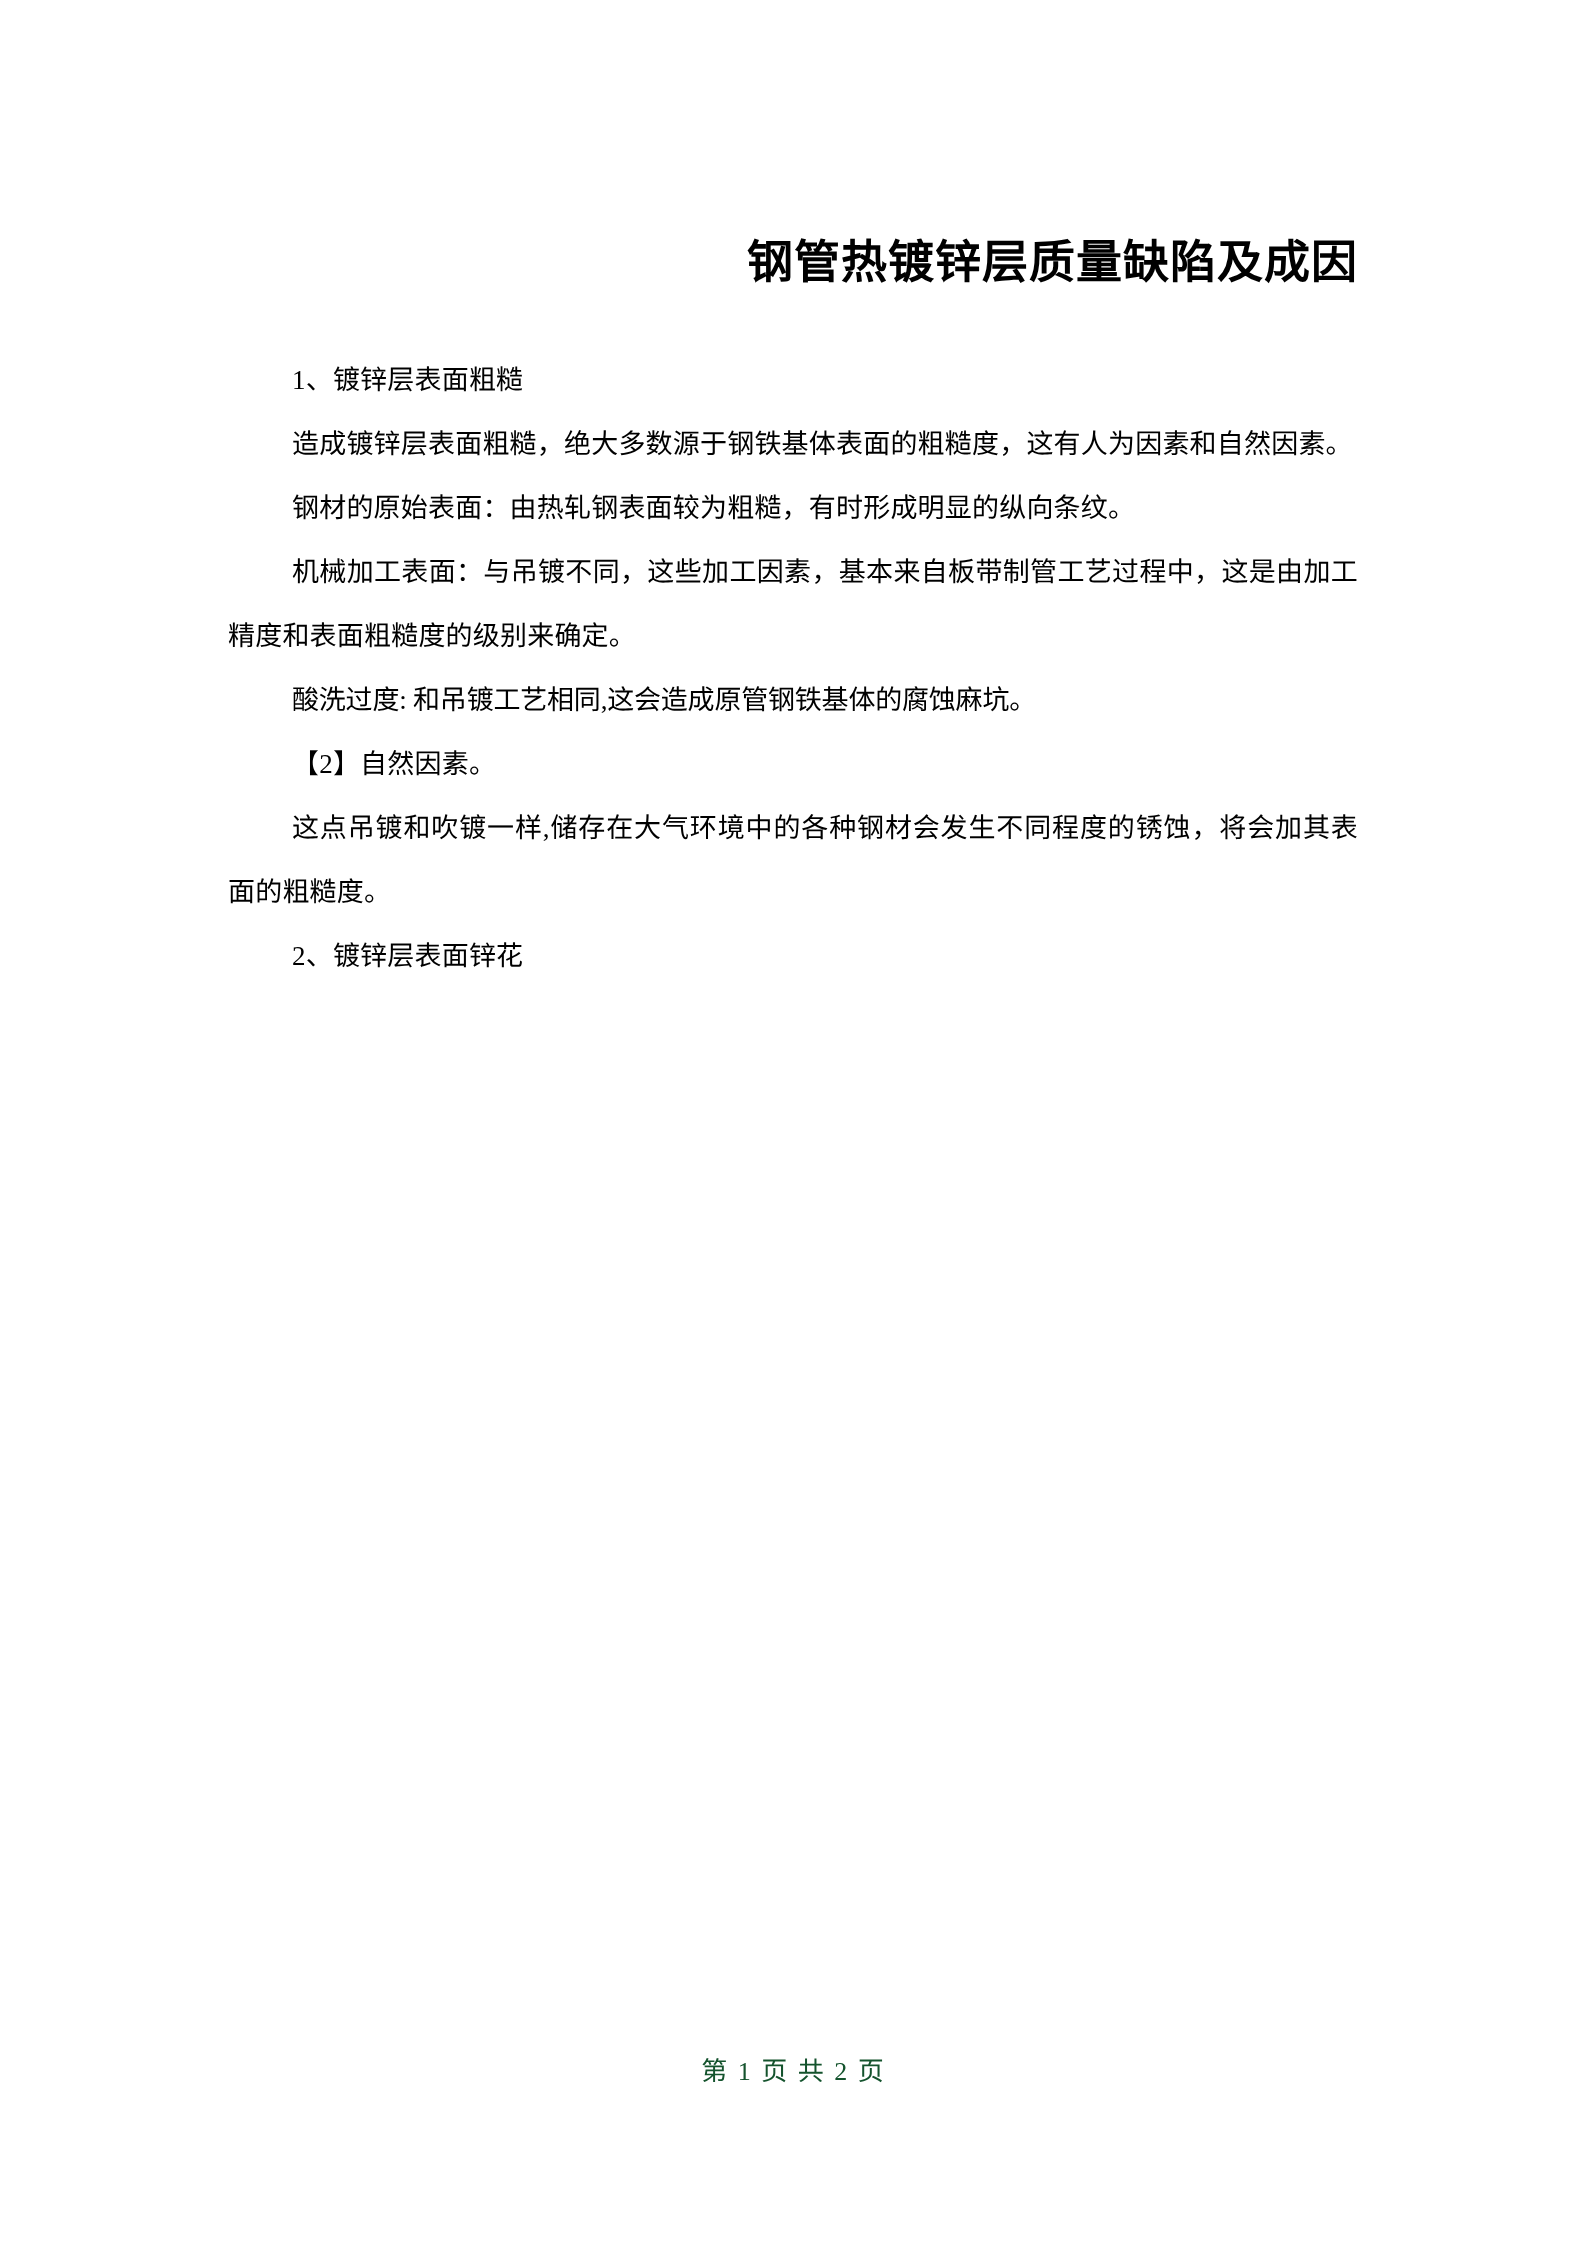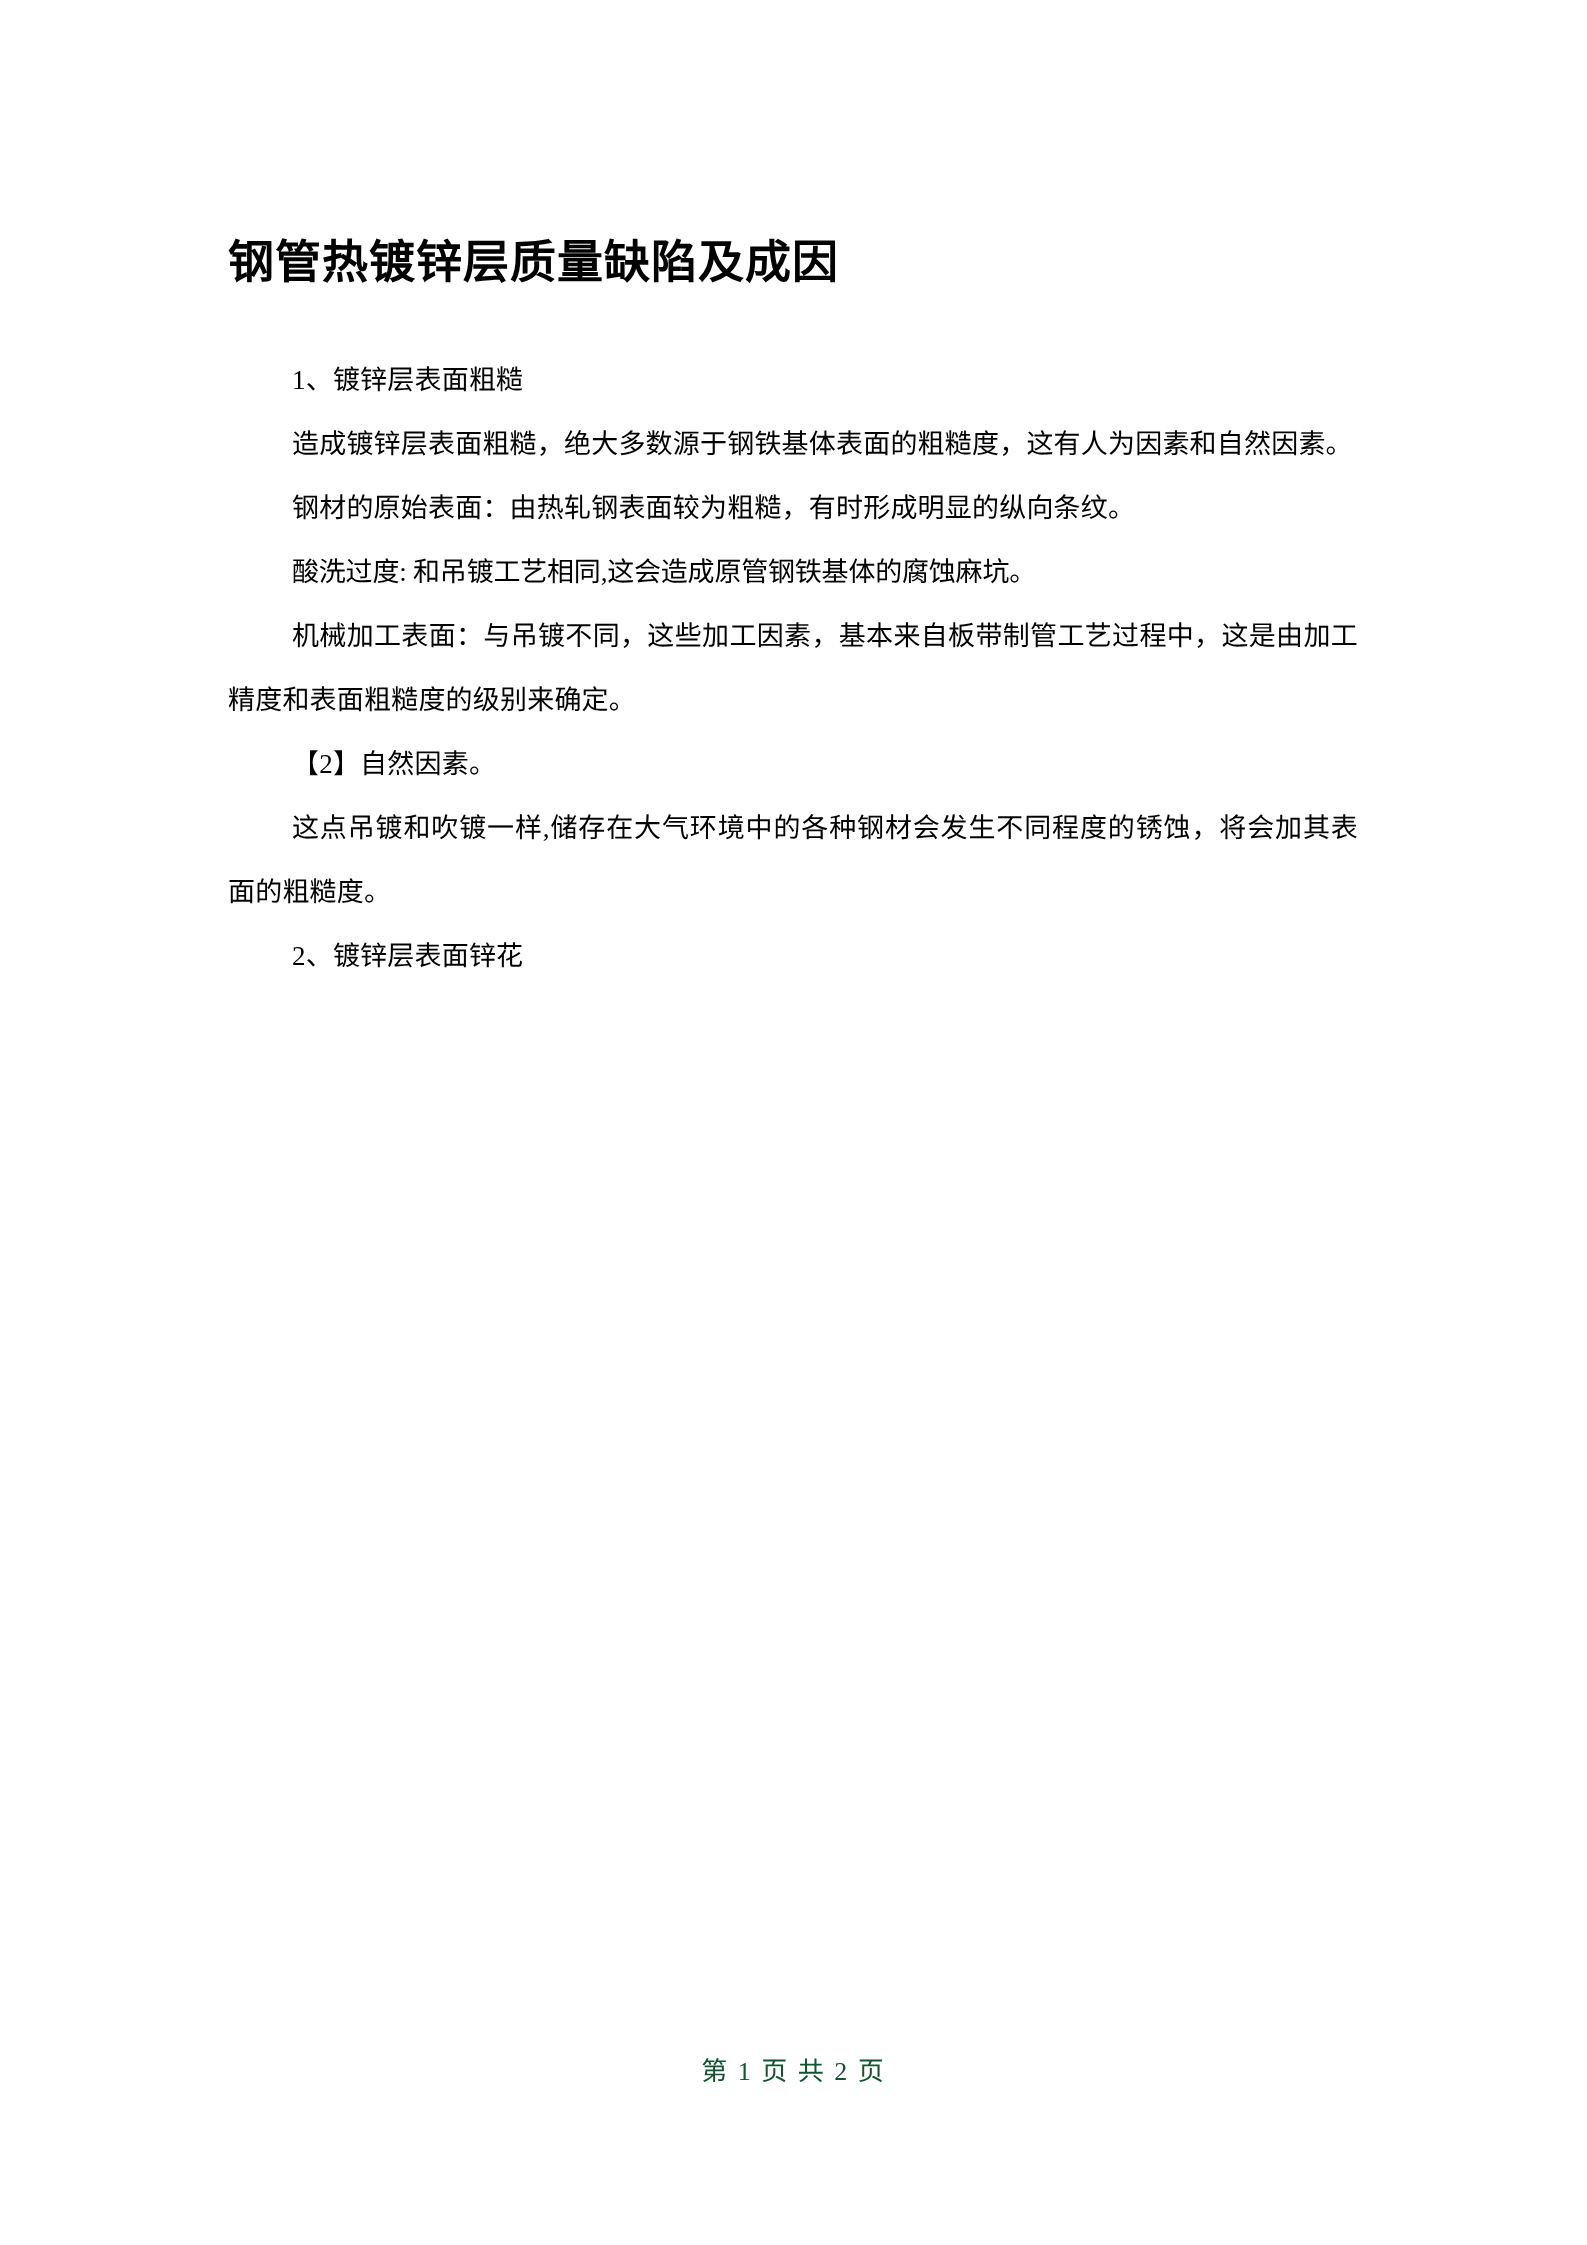--- a/index.html
+++ b/index.html
@@ -27,21 +27,21 @@
     position: absolute;
     left: 228px;
     top: 230px;
     width: 1130px;
   }
   .doc-title {
     font-family: "DejaVu Serif", "Liberation Serif", serif;
     font-weight: bold;
     font-size: 46px;
     line-height: 1.4;
-    text-align: left;
+    text-align: right;
     letter-spacing: 1px;
     margin: 0 0 54px 0;
   }
   p.para {
     font-size: 27px;
     line-height: 64px;
     margin: 0;
     text-align: justify;
     text-justify: inter-ideograph;
     text-indent: 64px;
@@ -64,21 +64,21 @@
 </head>
 <body>
 
 <div class="page">
   <div class="content">
     <h1 class="doc-title">钢管热镀锌层质量缺陷及成因</h1>
 
     <p class="para">1、镀锌层表面粗糙</p>
     <p class="para">造成镀锌层表面粗糙，绝大多数源于钢铁基体表面的粗糙度，这有人为因素和自然因素。</p>
     <p class="para">钢材的原始表面：由热轧钢表面较为粗糙，有时形成明显的纵向条纹。</p>
+    <p class="para">机械加工表面：与吊镀不同，这些加工因素，基本来自板带制管工艺过程中，这是由加工精度和表面粗糙度的级别来确定。</p>
     <p class="para tight">酸洗过度: 和吊镀工艺相同,这会造成原管钢铁基体的腐蚀麻坑。</p>
-    <p class="para">机械加工表面：与吊镀不同，这些加工因素，基本来自板带制管工艺过程中，这是由加工精度和表面粗糙度的级别来确定。</p>
     <p class="para">【2】自然因素。</p>
     <p class="para">这点吊镀和吹镀一样,储存在大气环境中的各种钢材会发生不同程度的锈蚀，将会加其表面的粗糙度。</p>
     <p class="para">2、镀锌层表面锌花</p>
   </div>
 
   <div class="footer">第 1 页 共 2 页</div>
 </div>
 
 </body></html>

